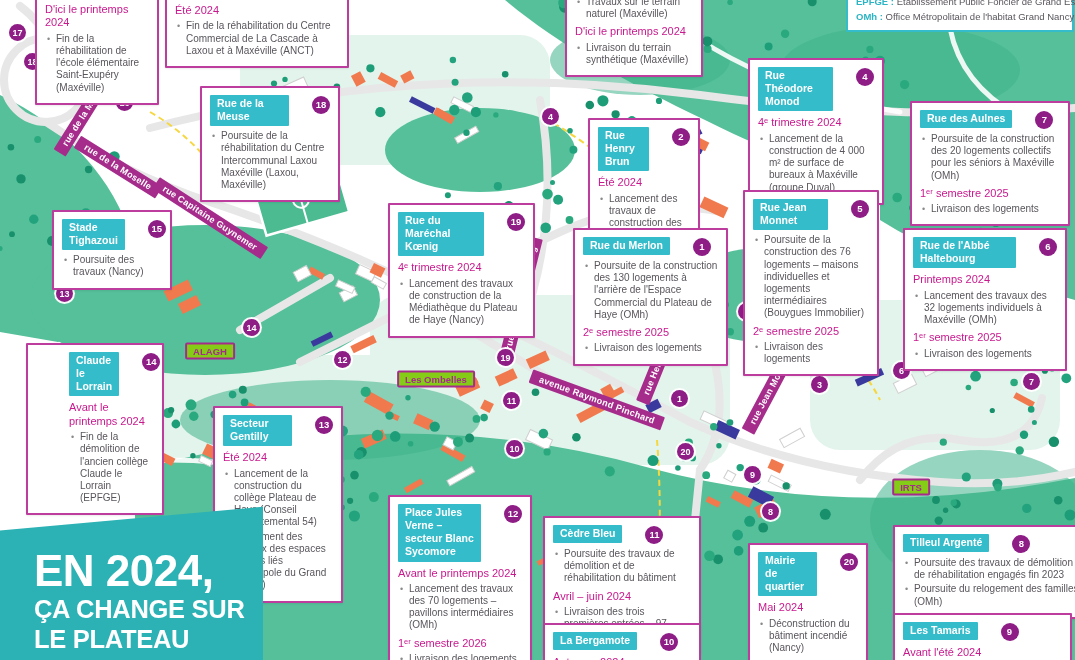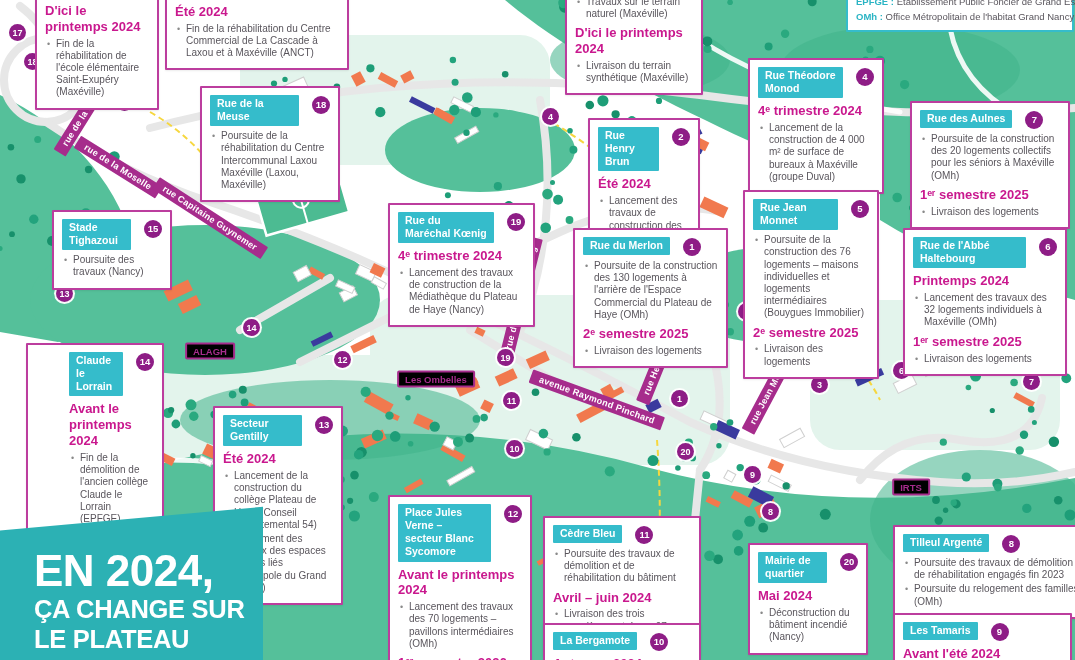--- a/index.html
+++ b/index.html
@@ -10,47 +10,47 @@
   }
   #mapbg{position:absolute;left:0;top:0;z-index:0;}
   
   .banner{
     position:absolute;z-index:2;transform-origin:center;white-space:nowrap;
     background:#A62C8C;color:#fff;font-weight:bold;font-size:9px;letter-spacing:.3px;
     padding:2px 9px;border-radius:1px;
   }
   
   .map-pill{
-    position:absolute;z-index:2;white-space:nowrap;background:#000000;color:#A62C8C;
+    position:absolute;z-index:2;white-space:nowrap;background:#84cc16;color:#A62C8C;
     border:2px solid #A62C8C;font-weight:bold;font-size:9.5px;padding:1px 6px;border-radius:2px;
   }
   
   .map-badge{
     position:absolute;z-index:2;width:17px;height:17px;border-radius:50%;
     background:#8E1D86;color:#fff;font-weight:bold;font-size:9px;
     display:flex;align-items:center;justify-content:center;
     box-shadow:0 0 0 2px rgba(255,255,255,.95);
   }
   
   .callout{
     position:absolute;z-index:3;background:#fff;border:2px solid #BC3D9E;border-radius:1px;
     padding:6px 8px 7px 8px;color:#59555C;font-size:10px;line-height:1.22;
     box-shadow:0 1px 2px rgba(0,0,0,.08);
   }
-  .c-titlerow{display:flex;align-items:flex-start;gap:13px;margin:1px 0 4px 0;}
+  .c-titlerow{display:flex;align-items:flex-start;gap:23px;margin:1px 0 4px 0;}
   .c-pill{
     background:#35BCCB;color:#fff;font-weight:bold;font-size:10.5px;line-height:1.25;
     padding:2px 7px 3px 7px;border-radius:1px;display:inline-block;
   }
   .c-num{
     flex:0 0 auto;width:18px;height:18px;border-radius:50%;background:#8E1D86;color:#fff;
     font-weight:bold;font-size:9.5px;display:flex;align-items:center;justify-content:center;
     box-shadow:0 0 0 2px #fff;margin-top:1px;
   }
-  .c-h{color:#C9188E;font-weight:bold;font-size:13px;margin:5px 0 3px 0;}
+  .c-h{color:#C9188E;font-weight:normal;font-size:11px;margin:5px 0 3px 0;}
   .c-b{display:grid;grid-template-columns:9px 1fr;margin:2px 0 2px 2px;}
   .c-b .dot{color:#8A8A8A;font-size:9px;line-height:1.35;}
   
   #legend{
     position:absolute;left:846px;top:-12px;width:228px;z-index:5;background:#fff;
     border:2px solid #35BCCB;border-radius:1px;padding:5px 8px 6px 8px;
     font-size:9.5px;color:#59555C;line-height:1.55;white-space:nowrap;
   }
   .leg-abbr{color:#2AB4C4;font-weight:bold;}
   

